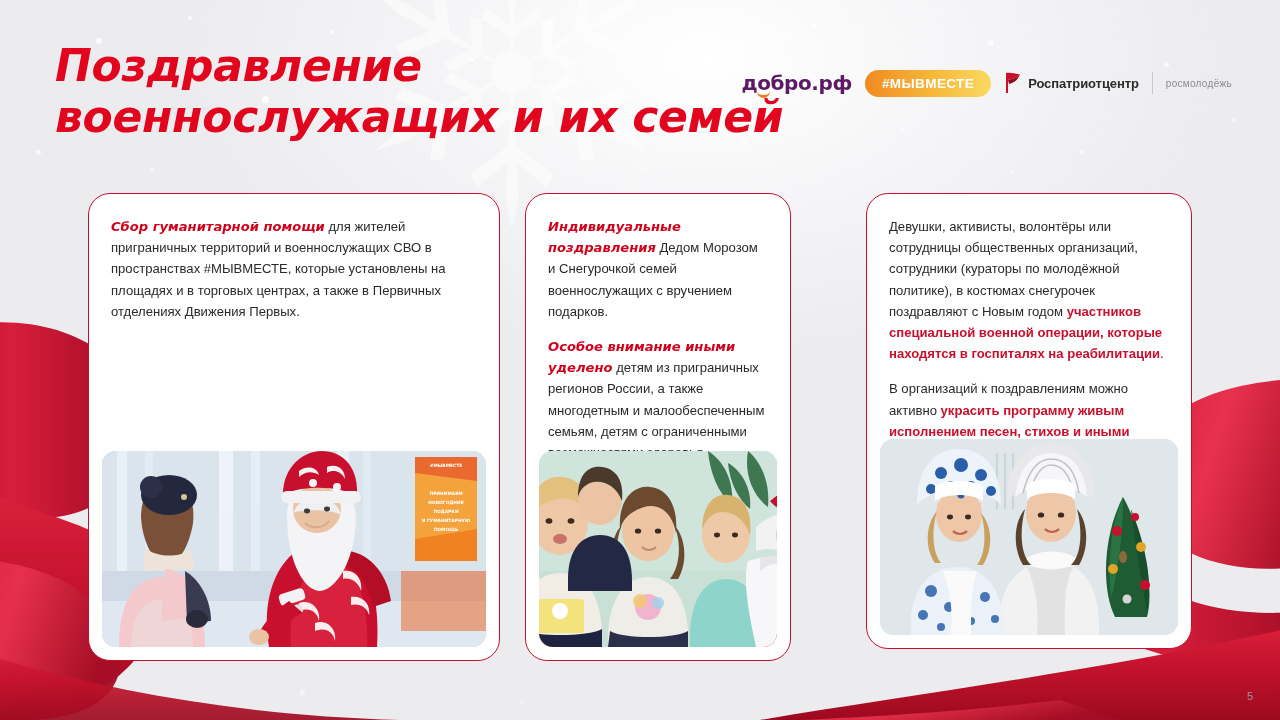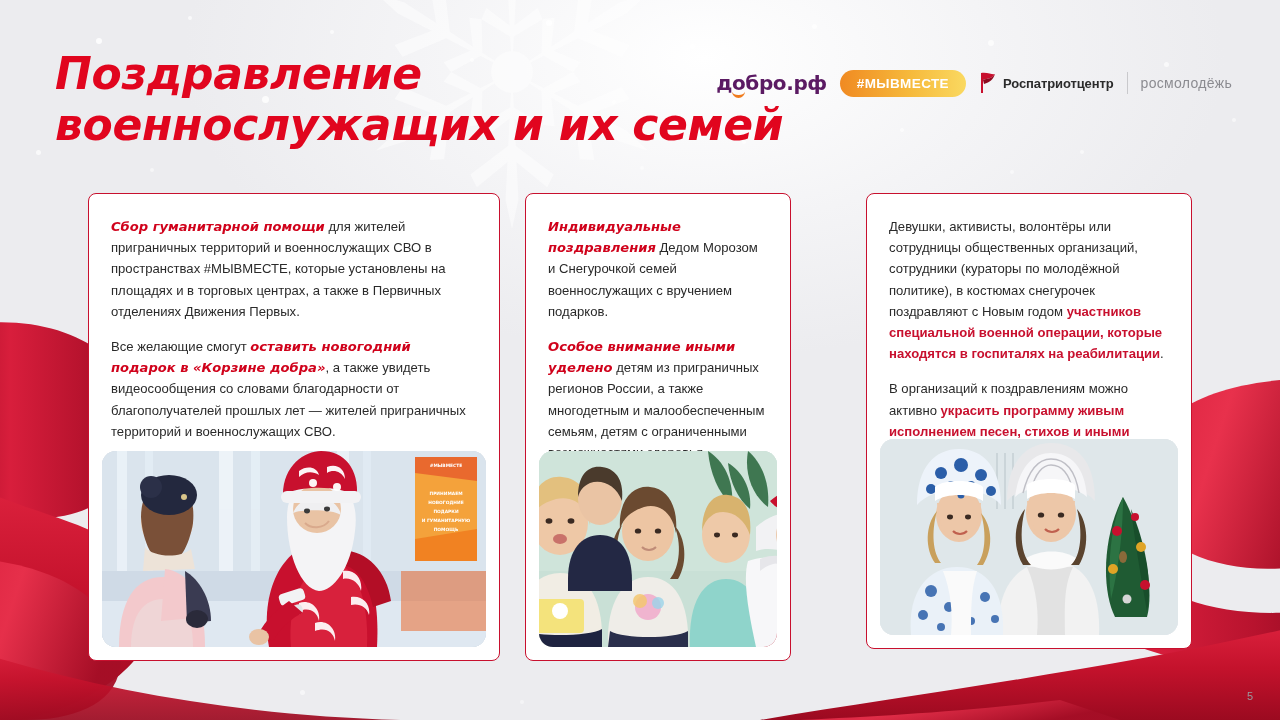--- a/index.html
+++ b/index.html
@@ -25,21 +25,20 @@
 
   .ribbon-layer{position:absolute;inset:0;pointer-events:none;}
 
   
   .title{
     position:absolute;left:55px;top:40px;width:760px;
     font-size:44px;line-height:1.16;font-weight:700;font-style:italic;
     color:#E1051E;letter-spacing:-0.3px;
     font-family:"DejaVu Sans","Liberation Sans",sans-serif;
     white-space:pre-line;
-    margin-top:8px;
   }
 
   .logos{
     position:absolute;right:48px;top:66px;height:34px;
     display:flex;align-items:center;gap:13px;
   }
   .logo-dobro{
     font-size:20px;font-weight:700;color:#5B1A63;letter-spacing:-.4px;
     font-family:"DejaVu Sans","Liberation Sans",sans-serif;position:relative;
   }
@@ -49,26 +48,26 @@
   }
   .logo-mv{
     background:linear-gradient(90deg,#F08A22 0%,#F6B93B 55%,#FAD961 100%);
     color:#ffffff;font-size:13.5px;font-weight:700;letter-spacing:.4px;
     padding:6px 17px;border-radius:14px;white-space:nowrap;
   }
   .logo-rpc{display:flex;align-items:center;gap:6px;}
   .logo-rpc .mark{width:18px;height:24px;}
   .logo-rpc .txt{font-size:13px;font-weight:700;color:#2b2b2b;letter-spacing:-.1px;}
   .logo-div{width:1px;height:22px;background:#c9c9cc;}
-  .logo-rm{font-size:14px;color:#8b8b90;letter-spacing:.3px;}
+  .logo-rm{font-size:10px;color:#8b8b90;letter-spacing:.3px;}
 
   
   .card{
     position:absolute;background:#ffffff;
-    border:1.4px solid #C8102E;border-radius:8px;
+    border:1.4px solid #C8102E;border-radius:22px;
     box-sizing:border-box;overflow:hidden;
   }
   #card1{left:88px;top:193px;width:412px;height:468px;}
   #card2{left:525px;top:193px;width:266px;height:468px;}
   #card3{left:866px;top:193px;width:326px;height:456px;}
 
   .card-body{padding:22px 22px 0 22px;}
   .para{
     font-size:13.1px;line-height:1.62;color:#2a2a2a;margin:0 0 14px 0;
   }
@@ -189,21 +188,20 @@
       </svg>
       <span class="txt">Роспатриотцентр</span>
     </div>
     <div class="logo-div"></div>
     <div class="logo-rm">росмолодёжь</div>
   </div>
 
   <div class="card" id="card1">
     <div class="card-body">
       <p class="para"><span class="hl">Сбор гуманитарной помощи</span><span> для жителей приграничных территорий и военнослужащих СВО в пространствах #МЫВМЕСТЕ, которые установлены на площадях и в торговых центрах, а также в Первичных отделениях Движения Первых.</span></p>
-      <p class="para"><span>Все желающие смогут </span><span class="hl">оставить новогодний подарок в «Корзине добра»</span><span>, а также увидеть видеосообщения со словами благодарности от благополучателей прошлых лет — жителей приграничных территорий и военнослужащих СВО.</span></p>
     </div>
     <div class="photo">
       <svg viewBox="0 0 386 196" preserveAspectRatio="xMidYMid slice" aria-hidden="true">
         <rect width="386" height="196" fill="#cfd9e2"></rect>
 
         <g opacity=".85">
           <rect x="0" y="0" width="386" height="120" fill="#dce6ef"></rect>
           <rect x="16" y="0" width="10" height="120" fill="#eef5fb"></rect>
           <rect x="44" y="0" width="8" height="120" fill="#e6eff7"></rect>
           <rect x="118" y="0" width="14" height="130" fill="#f2f7fc"></rect>

